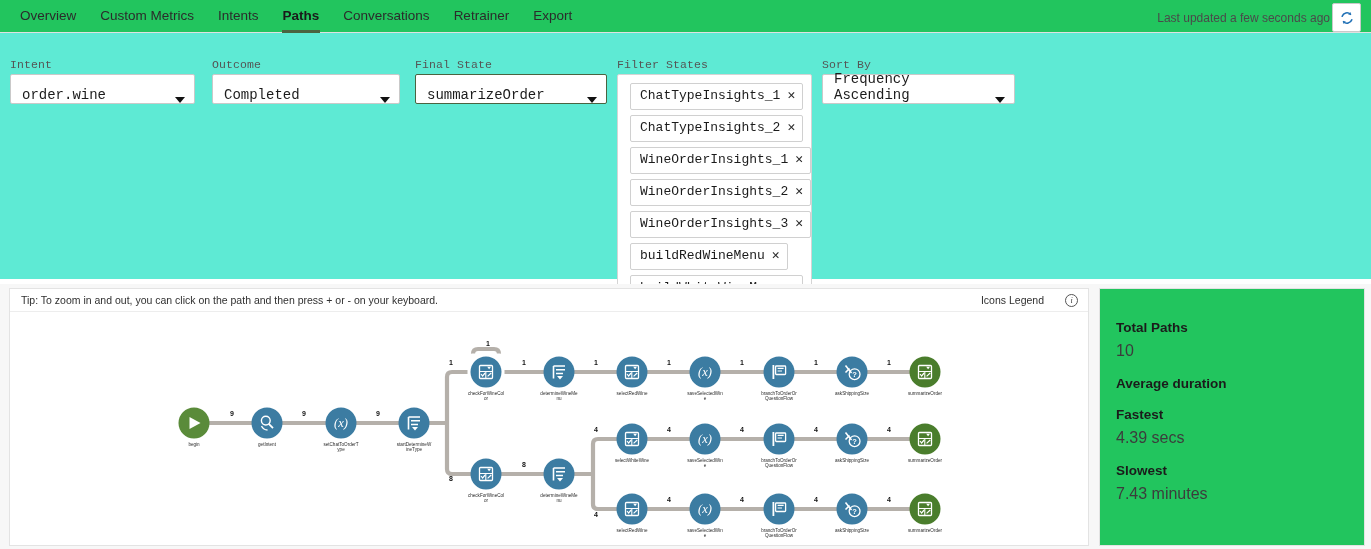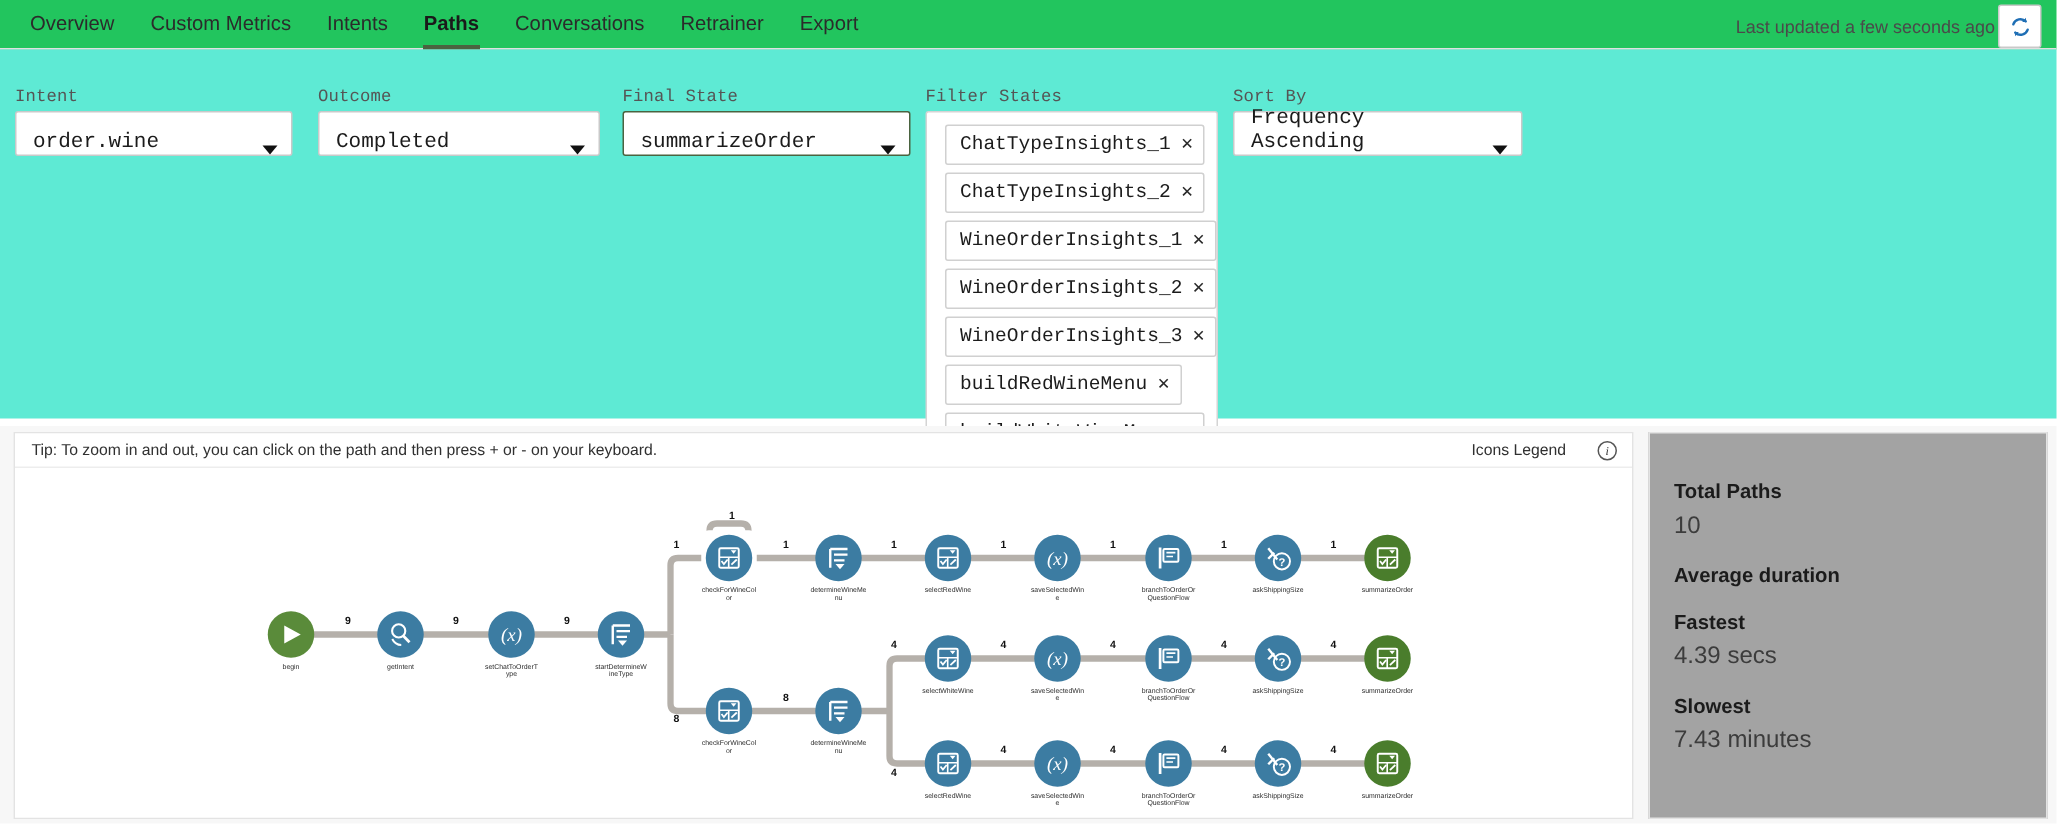--- a/index.html
+++ b/index.html
@@ -78,21 +78,21 @@
   .legend{font-size:10.5px;color:#303030;display:flex;align-items:center;gap:21px;cursor:pointer;}
   .infoi{
     width:11px;height:11px;border:1px solid #555;border-radius:50%;
     font-size:8px;line-height:11px;text-align:center;color:#333;font-style:italic;
     font-family:"Liberation Serif",serif;
   }
   .canvaswrap{position:relative;width:100%;height:233px;overflow:hidden;background:#fff;}
 
   .statscard{
     position:absolute;left:1099px;top:4px;width:266px;height:258px;
-    background:#a3a3a3;border:1px solid #e3e3e3;box-sizing:border-box;
+    background:#22c55e;border:1px solid #e3e3e3;box-sizing:border-box;
     padding:31px 0 0 16px;
   }
   .stat{margin-bottom:16px;}
   .stat .k{font-size:13.5px;font-weight:bold;color:#1b1b1b;margin-bottom:7px;}
   .stat .v{font-size:16px;color:#3c3c3c;}
 
   
   .nodelabel{font-family:"Liberation Sans",sans-serif;font-size:4.6px;fill:#2b2b2b;}
   .edgelabel{font-family:"Liberation Sans",sans-serif;font-size:7px;fill:#111;font-weight:bold;}
 </style>

